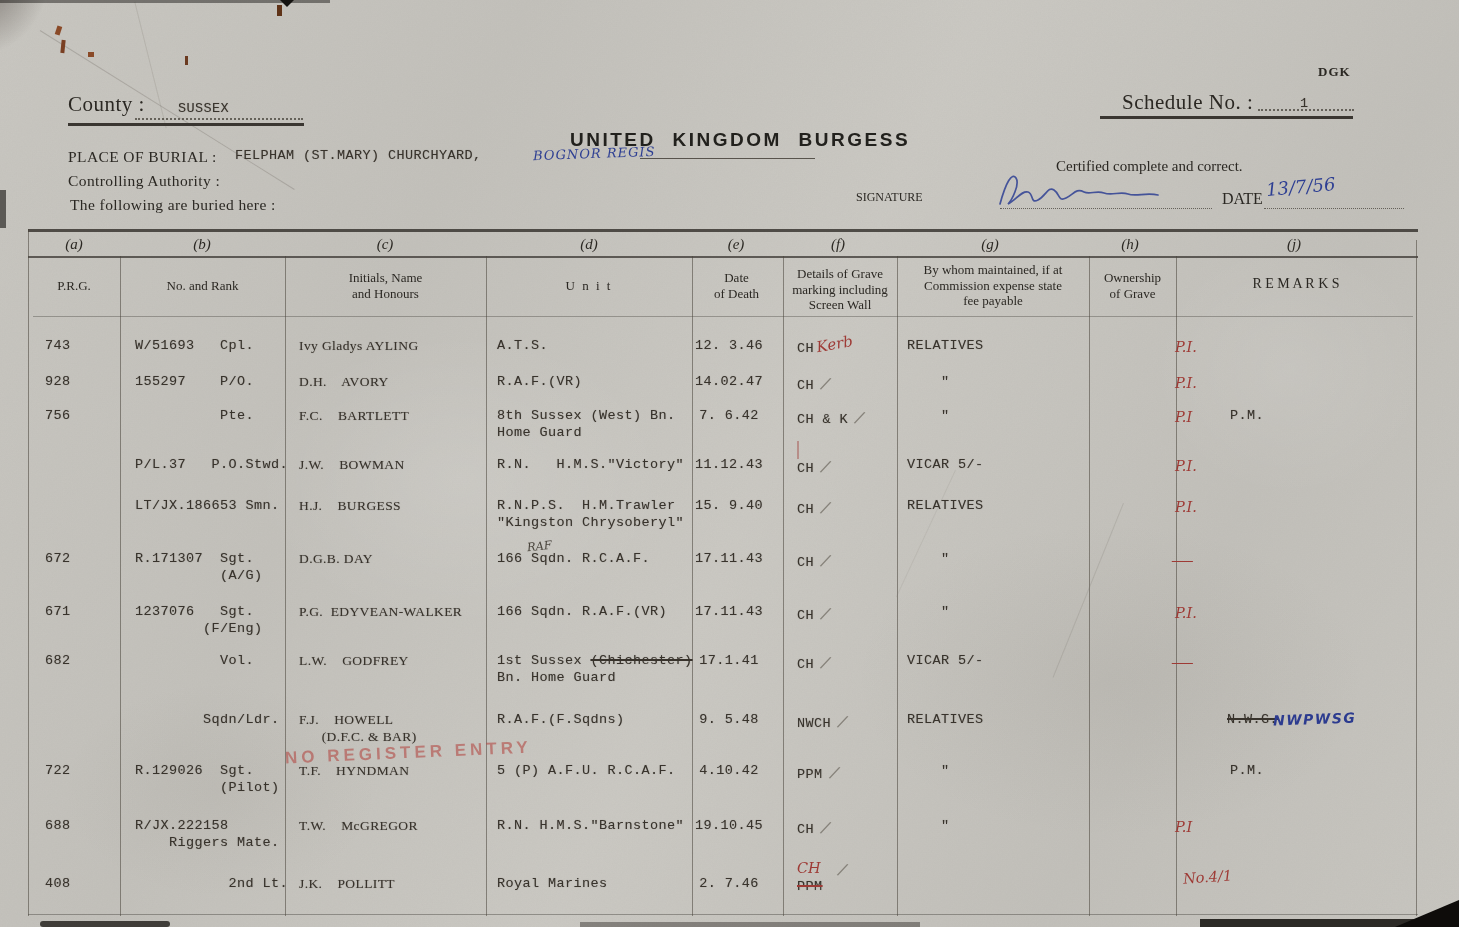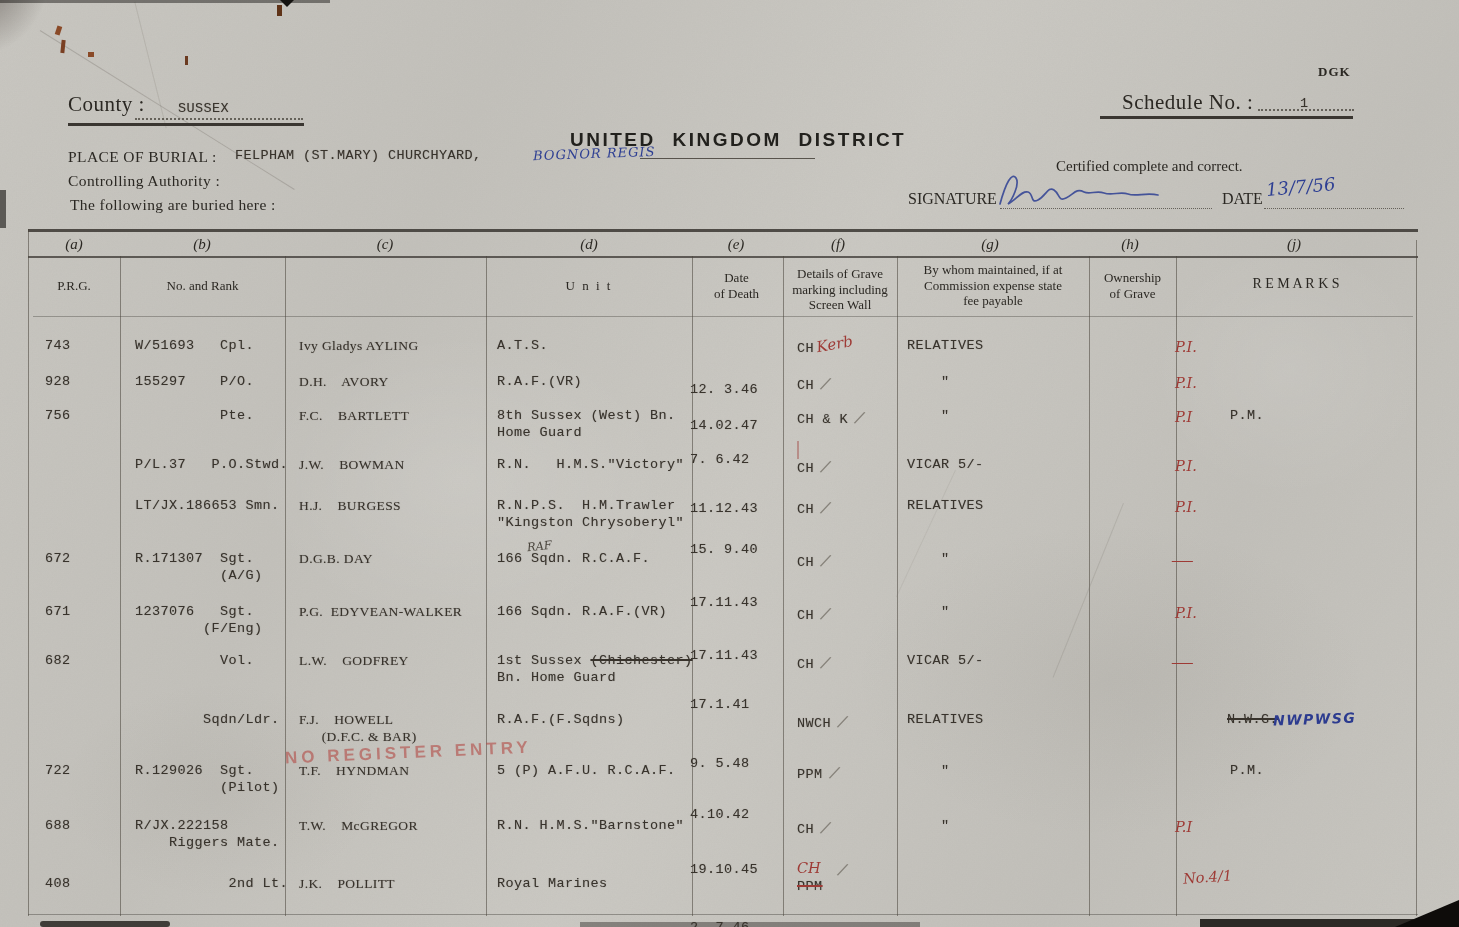--- a/index.html
+++ b/index.html
@@ -23,21 +23,21 @@
   .hw-blue{font-family:"DejaVu Serif",serif;font-style:italic;color:#2e3f93;white-space:pre;}
   .hw-pencil{font-family:"DejaVu Serif",serif;font-style:italic;color:#4a453d;}
   
   .line-h{position:absolute;background:#3a3631;}
   .line-v{position:absolute;width:1px;background:rgba(72,67,59,.55);}
   .dotted{position:absolute;border-bottom:2px dotted rgba(70,65,58,.75);}
   
   .row{position:absolute;left:0;width:1459px;height:0;overflow:visible;}
   .cell{position:absolute;top:0;}
   .ca{left:45px;}.cb{left:135px;}.cc{left:299px;font-family:Liberation Serif, serif;}.cd{left:497px;}
-  .ce{left:690px;width:78px;text-align:left;margin-top:44px;}
+  .ce{left:690px;width:78px;text-align:center;}
   .cf{left:797px;}.cg{left:907px;}.cj{left:1175px;}
   .l2{top:17px;}
   .hletter{position:absolute;top:236px;width:60px;text-align:center;font-style:italic;font-size:15px;color:#2b2823;}
   .hcell{position:absolute;text-align:center;font-size:13px;line-height:15.5px;white-space:pre-line;color:#2b2823;}
   .check{display:inline-block;color:#86827a;transform:rotate(14deg) skewX(-14deg);
     margin-left:9px;font-size:16px;font-family:"DejaVu Sans",sans-serif;}
   .kerb{display:inline-block;transform:rotate(-10deg) translateY(-3px);margin-left:3px;font-size:15px;}
   .mark-above{position:absolute;left:0;top:-16px;font-size:14.5px;}
   .struck{text-decoration:line-through;text-decoration-thickness:1.5px;}
   .struck-red{text-decoration:line-through;text-decoration-color:#9e3a35;text-decoration-thickness:2px;}
@@ -98,27 +98,27 @@
   <div class="abs printed lbl-lg" style="left:1122px;top:90px">Schedule No. :</div>
   <div class="dotted" style="left:1258px;top:90px;width:96px;height:19px"></div>
   <div class="abs typed" style="left:1300px;top:96px">1</div>
   <div class="line-h" style="left:1100px;top:116px;width:253px;height:3px"></div>
 
   <div class="abs printed lbl-md" style="left:68px;top:148px">PLACE OF BURIAL :</div>
   <div class="abs typed" style="left:235px;top:148px">FELPHAM (ST.MARY) CHURCHYARD,</div>
   <div class="abs hw-blue" style="left:533px;top:146px;font-size:13px;letter-spacing:1px;transform:rotate(-2deg)">BOGNOR REGIS</div>
   <div class="abs" style="left:640px;top:158px;width:175px;height:1px;background:rgba(60,55,48,.8)"></div>
 
-  <div class="abs stamp-district" style="left:570px;top:129px">UNITED KINGDOM DISTRICT</div>
+  <div class="abs stamp-district" style="left:570px;top:129px">UNITED KINGDOM BURGESS</div>
 
   <div class="abs printed lbl-md" style="left:68px;top:172px">Controlling Authority :</div>
   <div class="abs printed lbl-md" style="left:70px;top:196px">The following are buried here :</div>
 
   <div class="abs printed" style="left:1056px;top:158px;font-size:15px">Certified complete and correct.</div>
-  <div class="abs printed" style="left:908px;top:190px;font-size:16px">SIGNATURE</div>
+  <div class="abs printed" style="left:856px;top:190px;font-size:12px">SIGNATURE</div>
   <div class="dotted" style="left:1000px;top:188px;width:212px;height:20px;border-bottom-width:1.5px"></div>
   <svg class="abs" width="215" height="50" viewBox="0 0 215 50" style="left:992px;top:164px">
     <path d="M8 40 C14 18 20 8 24 14 C28 20 20 36 16 40 C24 36 30 26 36 28 C42 30 38 40 46 36 C54 32 56 22 62 26 C68 30 66 38 74 34 C82 30 84 24 92 28 C98 31 104 26 112 29 C120 32 128 27 136 30 C144 33 154 28 166 31" stroke="#2e3f93" stroke-width="1.7" fill="none" opacity="0.85" stroke-linecap="round"></path>
   </svg>
   <div class="abs printed" style="left:1222px;top:190px;font-size:16px">DATE</div>
   <div class="dotted" style="left:1264px;top:188px;width:140px;height:20px;border-bottom-width:1.5px"></div>
   <div class="abs hw-blue" style="left:1266px;top:176px;font-size:18px;transform:rotate(-5deg)">13/7/56</div>
 
   <div class="line-h" style="left:28px;top:229px;width:1390px;height:3px;opacity:.85"></div>
   <div class="line-h" style="left:28px;top:256px;width:1390px;height:2px;opacity:.75"></div>
@@ -141,20 +141,22 @@
   <span class="hletter" style="left:355px">(c)</span>
   <span class="hletter" style="left:559px">(d)</span>
   <span class="hletter" style="left:706px">(e)</span>
   <span class="hletter" style="left:808px">(f)</span>
   <span class="hletter" style="left:960px">(g)</span>
   <span class="hletter" style="left:1100px">(h)</span>
   <span class="hletter" style="left:1264px">(j)</span>
 
   <div class="hcell" style="left:28px;top:278px;width:92px">P.R.G.</div>
   <div class="hcell" style="left:120px;top:278px;width:165px">No. and Rank</div>
+  <div class="hcell" style="left:285px;top:270px;width:201px">Initials, Name
+and Honours</div>
   <div class="hcell" style="left:486px;top:278px;width:206px;letter-spacing:2px">U n i t</div>
   <div class="hcell" style="left:690px;top:270px;width:93px">Date
 of Death</div>
   <div class="hcell" style="left:783px;top:266px;width:114px">Details of Grave
 marking including
 Screen Wall</div>
   <div class="hcell" style="left:893px;top:262px;width:200px">By whom maintained, if at
 Commission  expense  state
 fee payable</div>
   <div class="hcell" style="left:1089px;top:270px;width:87px">Ownership

